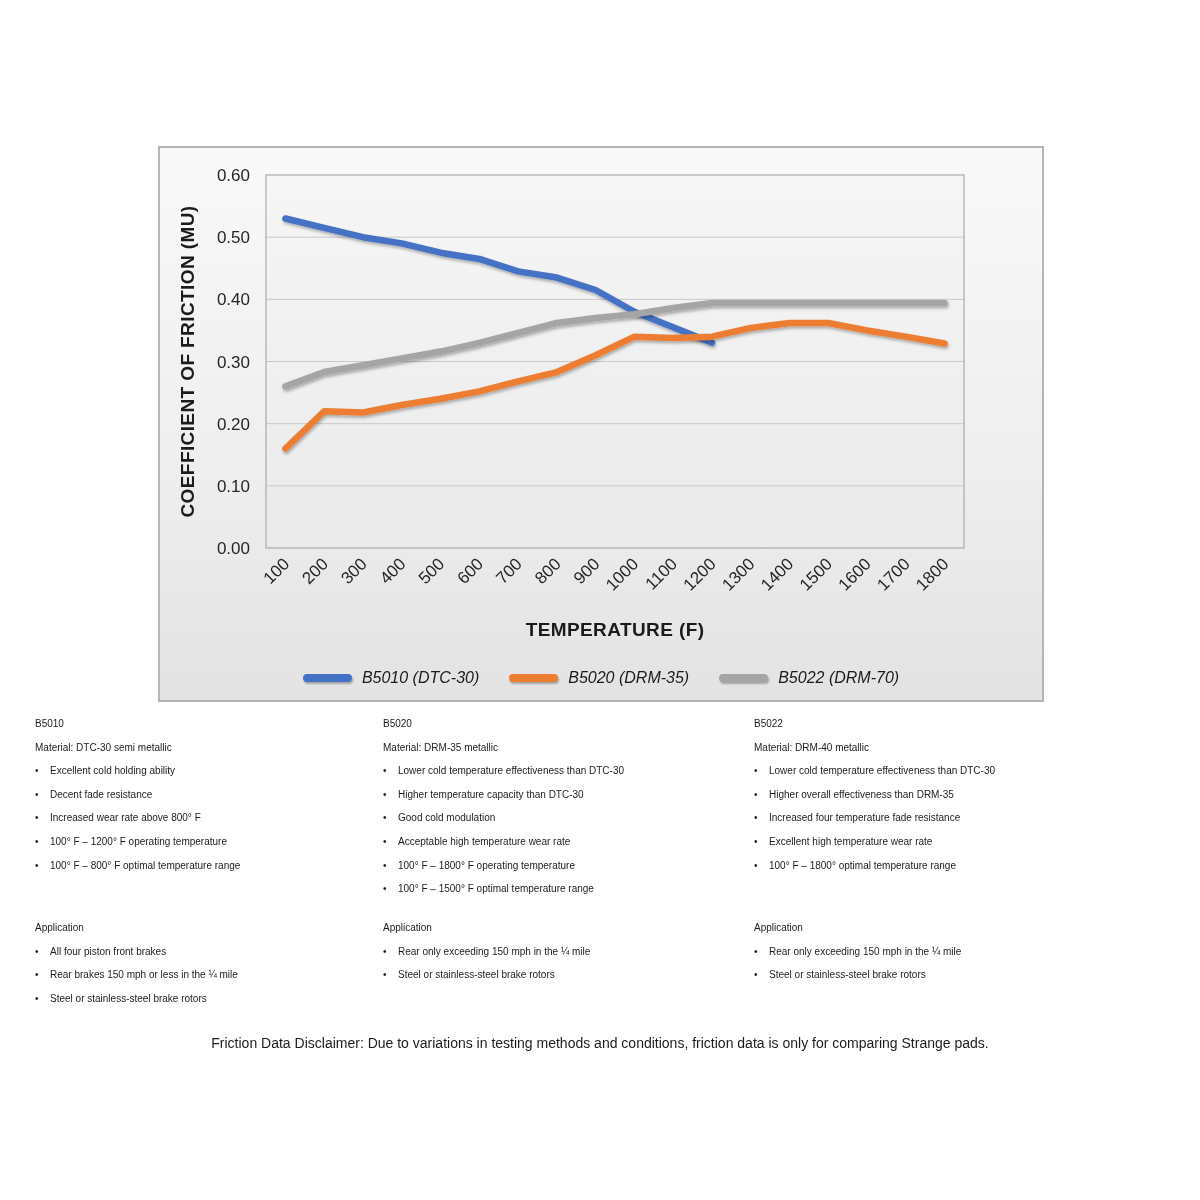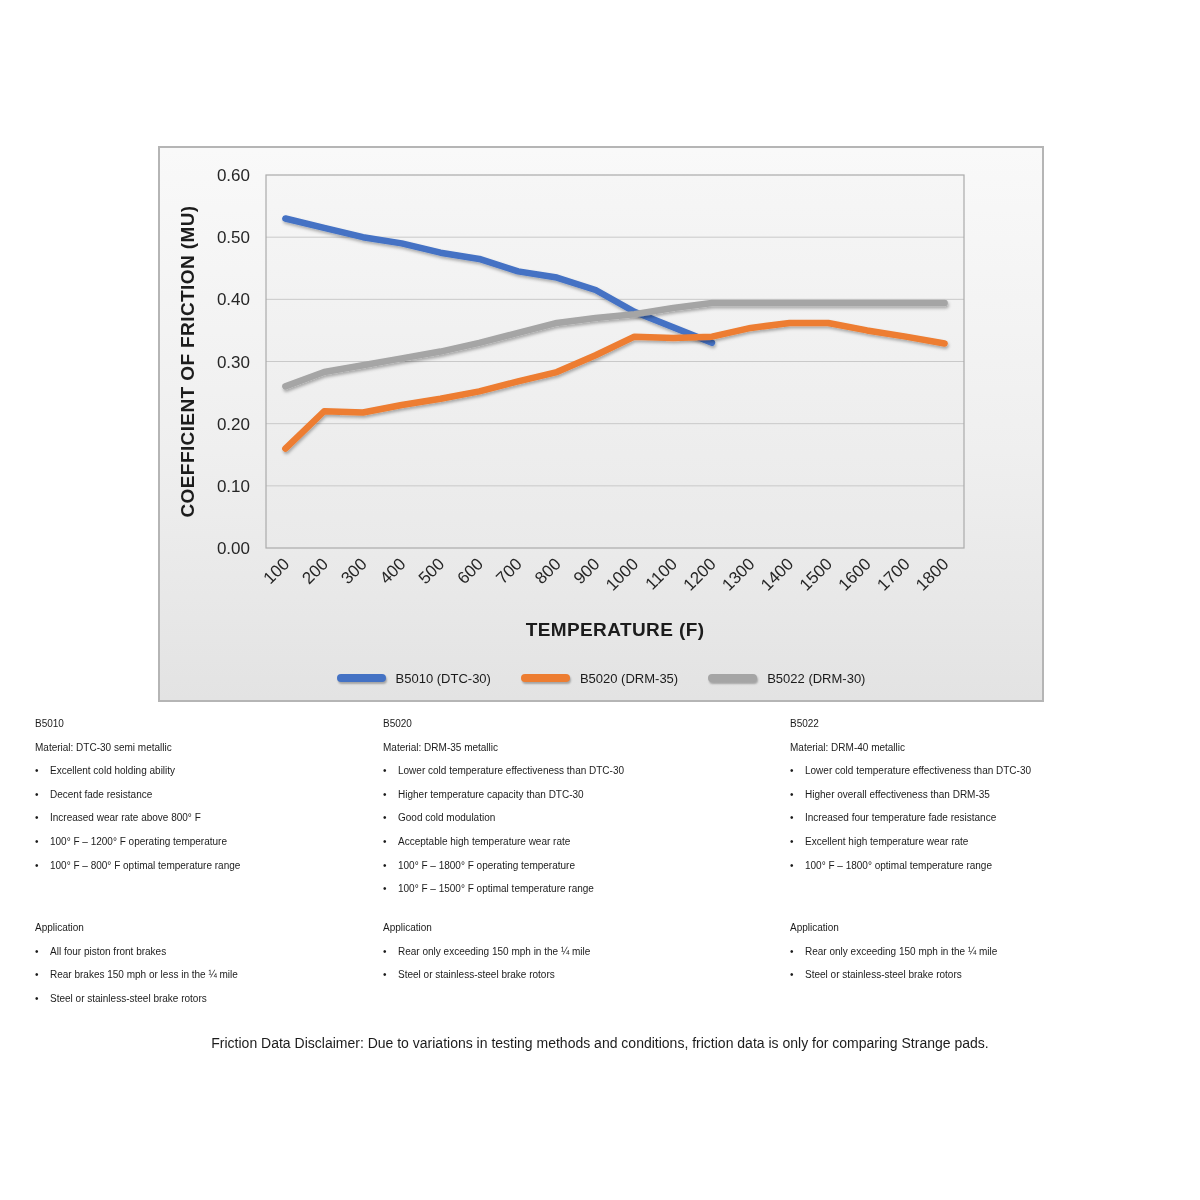--- a/index.html
+++ b/index.html
@@ -31,35 +31,35 @@
     gap: 30px;
   }
   .legend-item { display: flex; align-items: center; }
   .legend-swatch {
     display: inline-block;
     width: 49px; height: 8px; border-radius: 4px;
     box-shadow: 1px 2px 2px rgba(0,0,0,0.28);
   }
   .legend-label {
     margin-left: 10px;
-    font-size: 13px; color: #1b1b1b;
+    font-size: 16px; color: #1b1b1b; font-style: italic;
   }
 
   
   .product-col {
     position: absolute;
     top: 712px;
     height: 330px;
     font-size: 10px;
     line-height: 23.6px;
     color: #1c1c1c;
   }
   .col-1 { left: 35px;  width: 345px; }
   .col-2 { left: 383px; width: 405px; }
-  .col-3 { left: 790px; width: 406px; }
+  .col-3 { left: 754px; width: 406px; }
 
   .product-col ul { margin: 0; padding: 0; list-style: none; }
   .product-col li { display: flex; }
   .bullet { flex: 0 0 15px; }
 
   .app-block { position: absolute; left: 0; top: 204px; width: 100%; }
 
   .disclaimer {
     position: absolute;
     left: 0; top: 1031px; width: 1200px;
@@ -164,21 +164,21 @@
     <div class="legend-item">
       <span class="legend-swatch" style="background: rgb(68, 114, 196);"></span>
       <span class="legend-label">B5010 (DTC-30)</span>
     </div>
     <div class="legend-item">
       <span class="legend-swatch" style="background: rgb(237, 125, 49);"></span>
       <span class="legend-label">B5020 (DRM-35)</span>
     </div>
     <div class="legend-item">
       <span class="legend-swatch" style="background: rgb(165, 165, 165);"></span>
-      <span class="legend-label">B5022 (DRM-30)</span>
+      <span class="legend-label">B5022 (DRM-70)</span>
     </div>
   </div>
 </div>
 
 <div class="product-col col-1">
   <div>B5010</div>
   <div>Material: DTC-30 semi metallic</div>
   <ul>
       <li>
         <span class="bullet">•</span>

